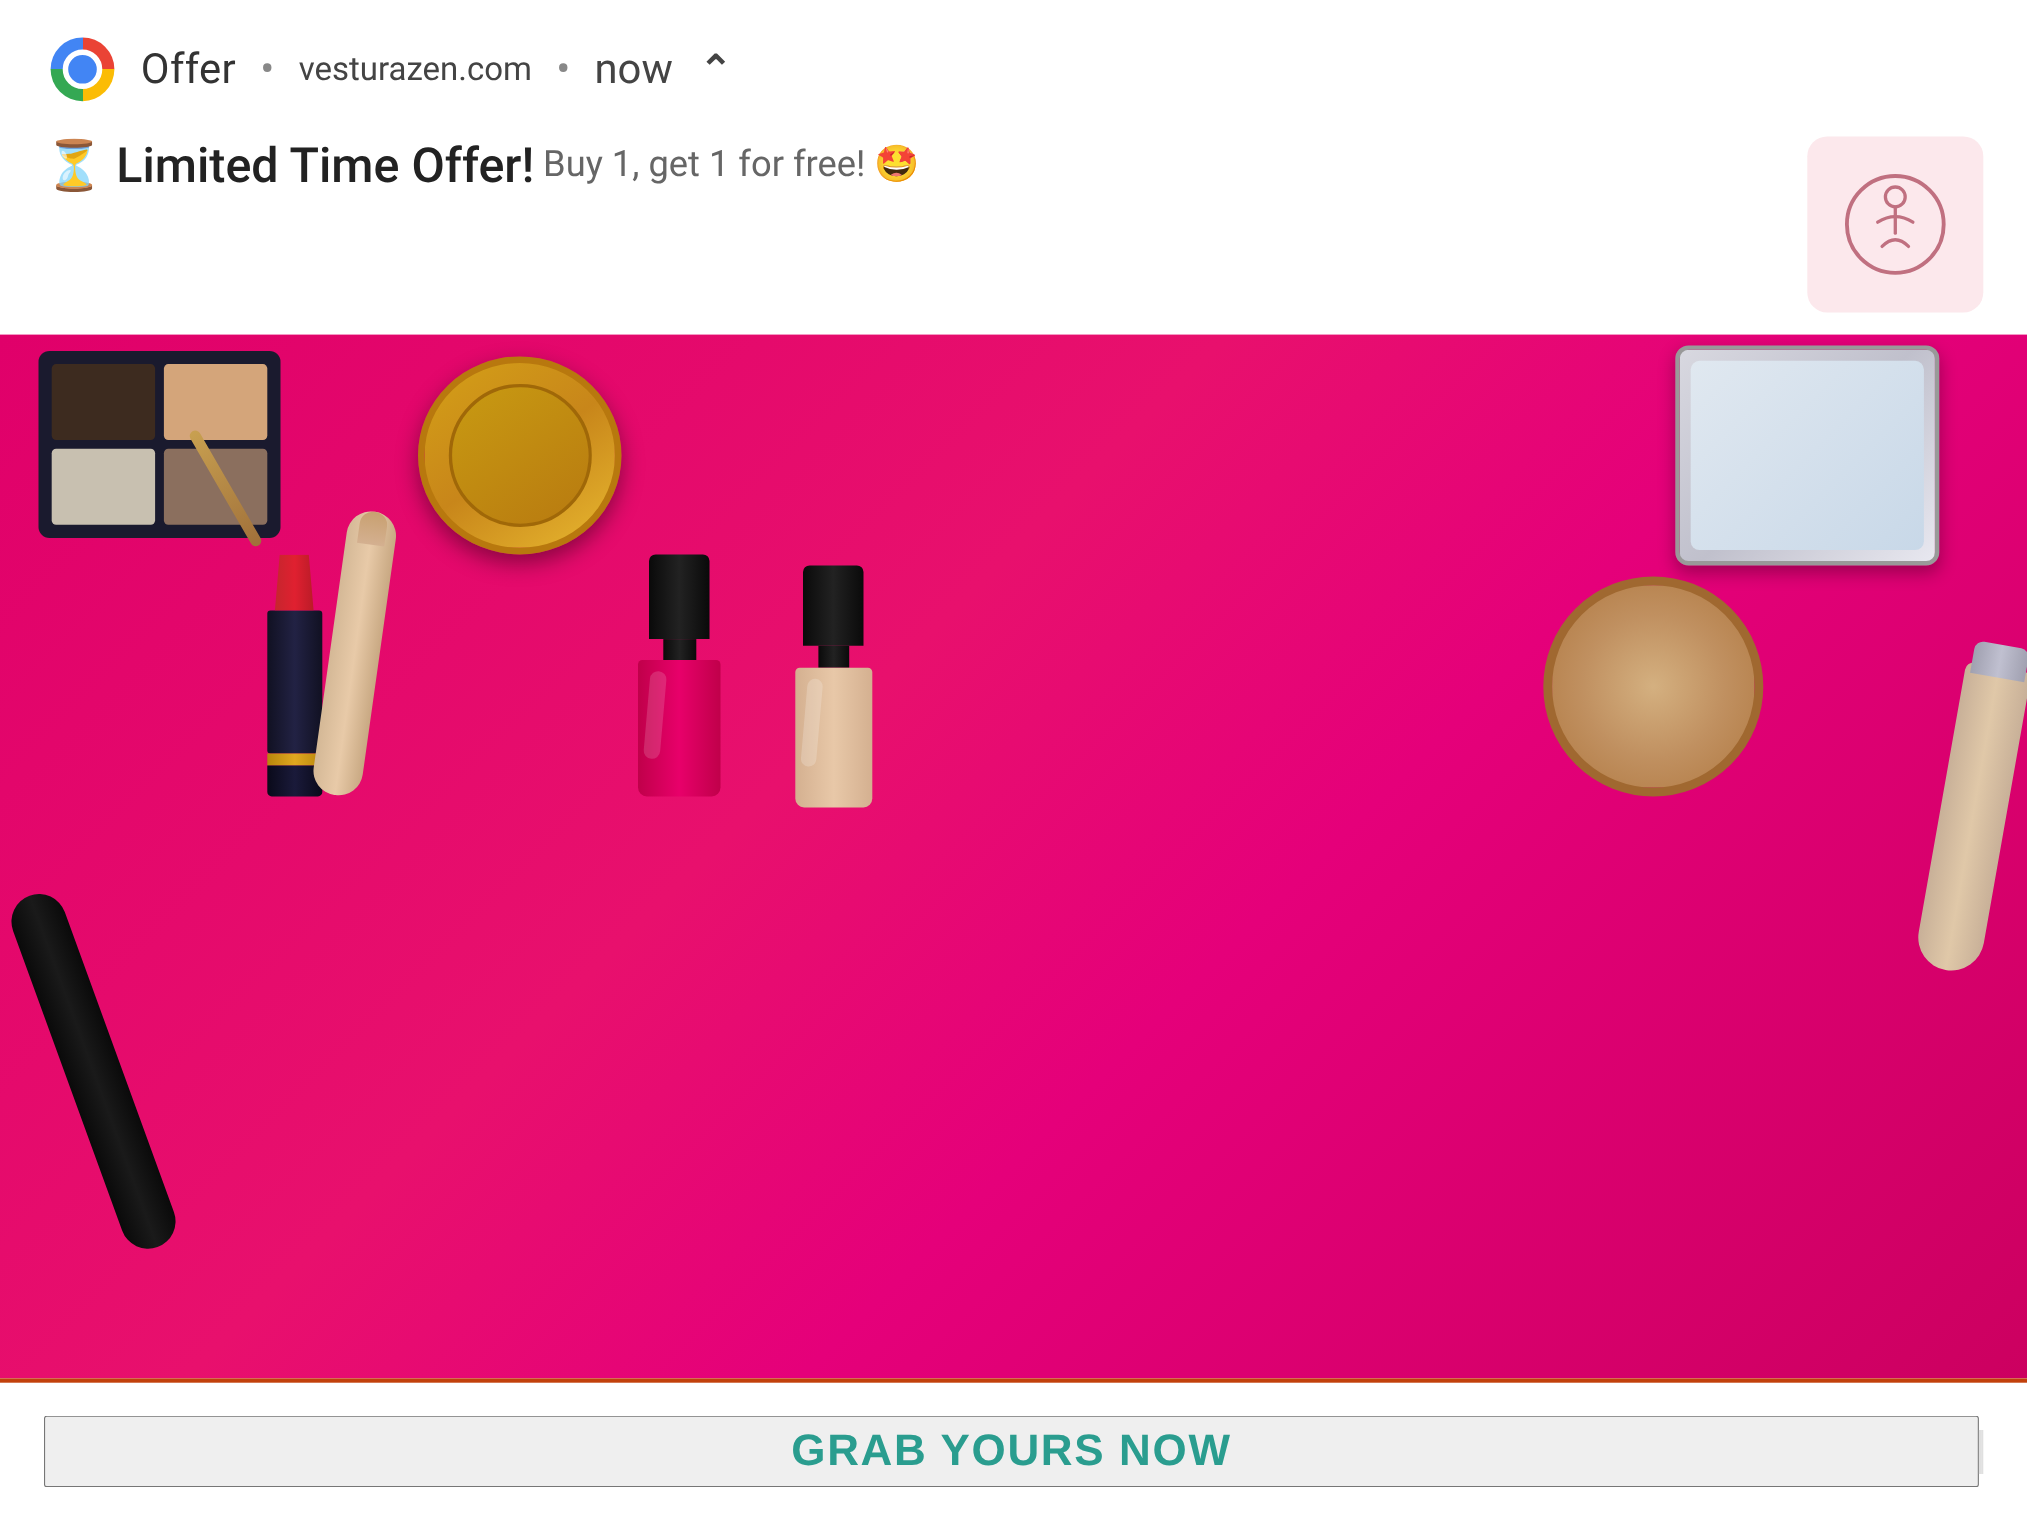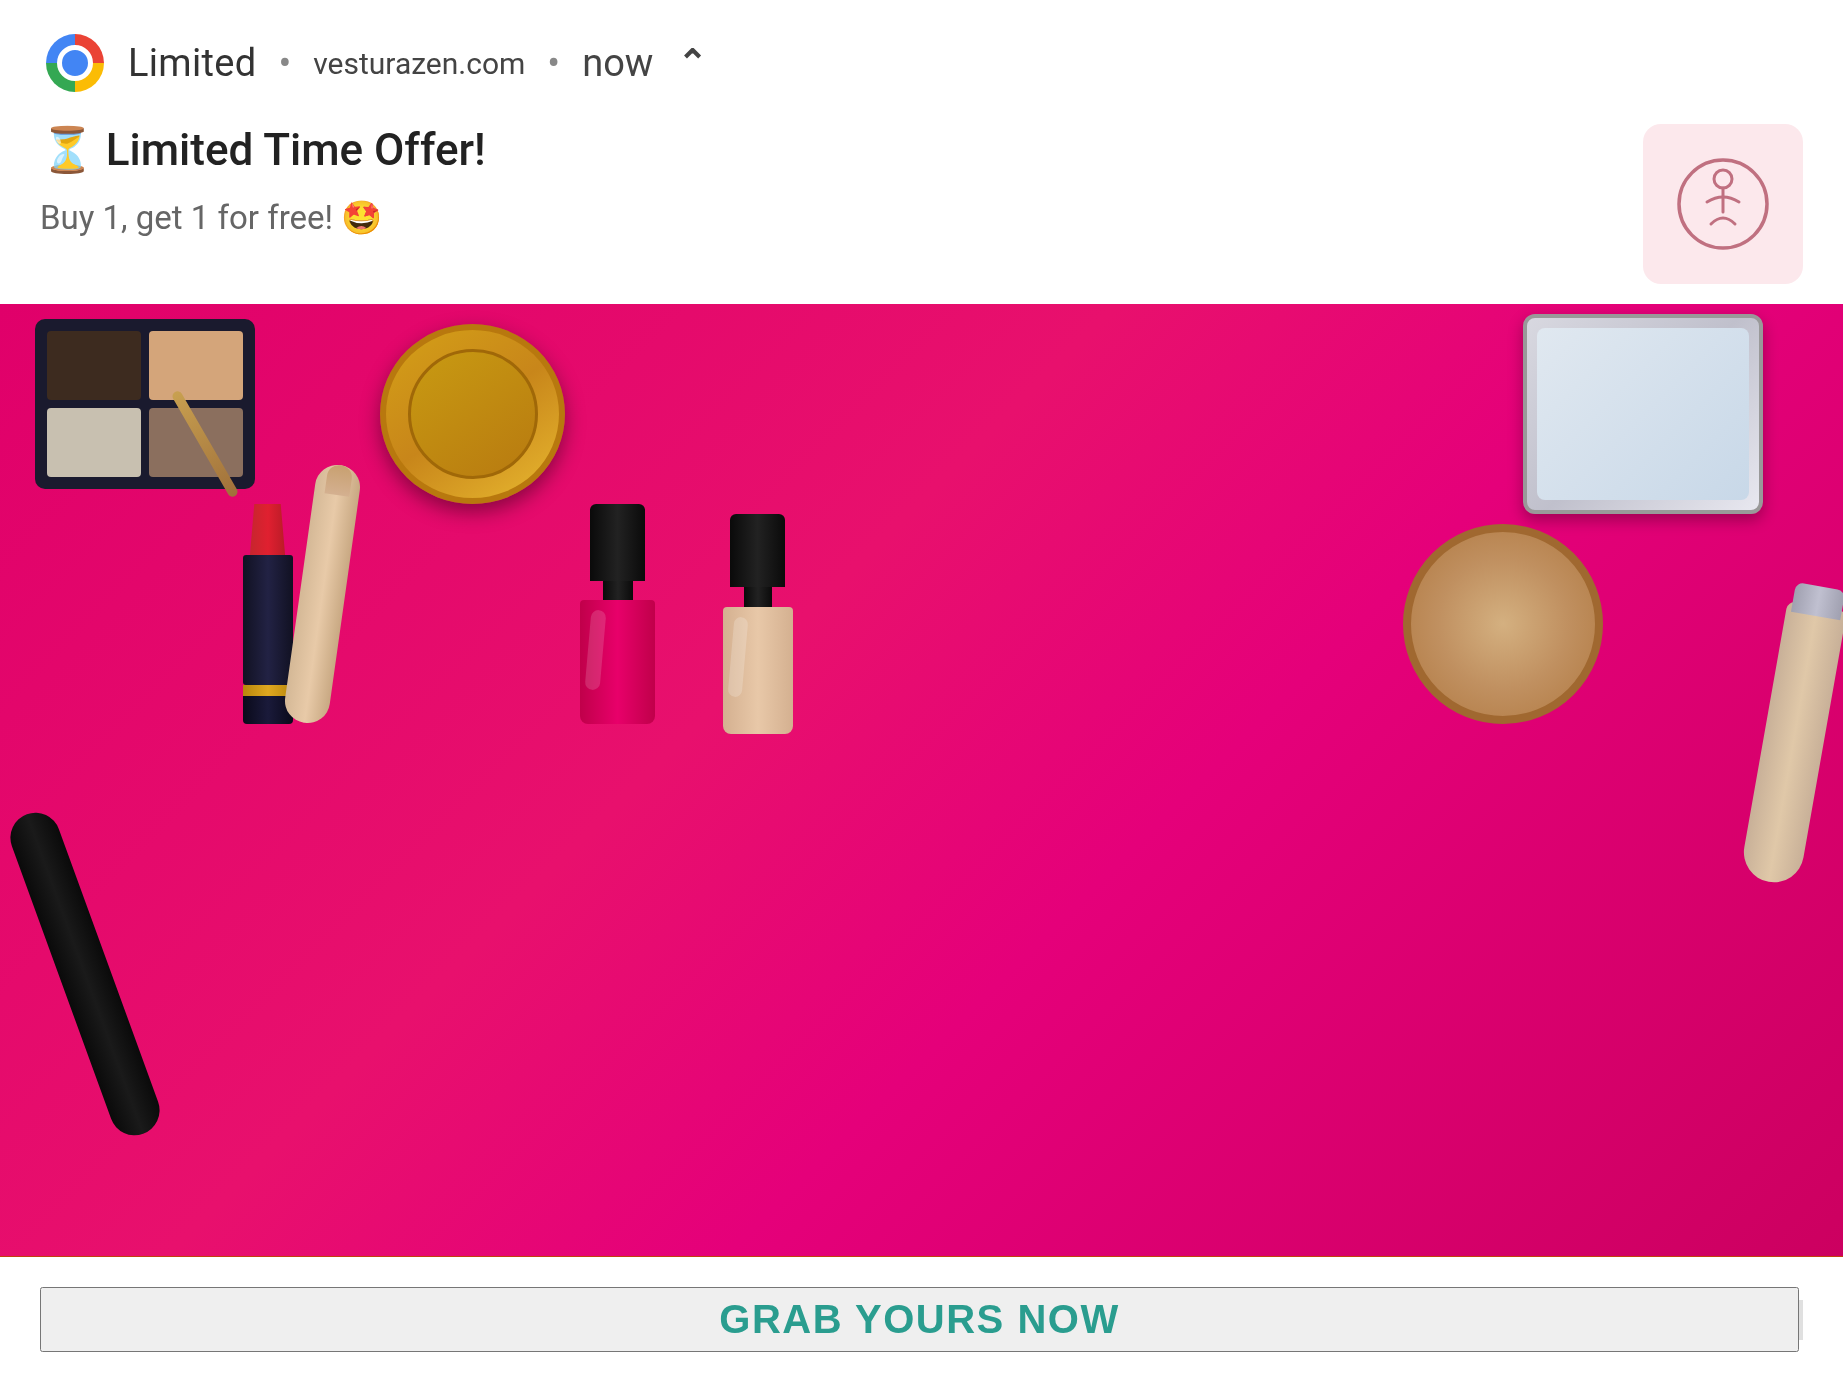--- a/index.html
+++ b/index.html
@@ -108,22 +108,23 @@
     
     .content-row {
       display: flex;
       align-items: flex-start;
       justify-content: space-between;
       padding: 10px 40px 20px 40px;
     }
 
     .notification-text {
       display: flex;
-      flex-direction: column;
-      gap: 20px;
+      flex-direction: row;
+      gap: 8px;
+      align-items: center;
     }
 
     .notification-title {
       font-size: 44px;
       color: #222222;
       font-weight: 500;
       line-height: 1.2;
     }
 
     .notification-body {
@@ -456,21 +457,21 @@
       background: linear-gradient(to right, #a0a0b0, #c0c0d0, #a0a0b0);
       border-radius: 8px 8px 0 0;
     }
 
     
     .action-bar {
       display: flex;
       align-items: center;
       padding: 30px 40px;
       background: #ffffff;
-      border-top: 1px solid #c2410c;
+      border-top: 4px solid #c2410c;
       gap: 0;
     }
 
     .action-btn {
       flex: 1;
       text-align: center;
       font-size: 40px;
       font-weight: 700;
       color: #2a9d8f;
       letter-spacing: 1.5px;
@@ -487,21 +488,21 @@
   </style>
 </head>
 <body>
 
 <div class="notification-card">
 
   <div class="top-bar">
     <div class="chrome-icon-wrapper">
       <div class="chrome-icon"></div>
     </div>
-    <span class="top-bar-text">Limited</span>
+    <span class="top-bar-text">Offer</span>
     <span class="top-bar-dot">•</span>
     <span class="top-bar-url">vesturazen.com</span>
     <span class="top-bar-dot">•</span>
     <span class="top-bar-time">now</span>
     <span class="chevron-up">⌃</span>
   </div>
 
   <div class="content-row">
     <div class="notification-text">
       <div class="notification-title">

